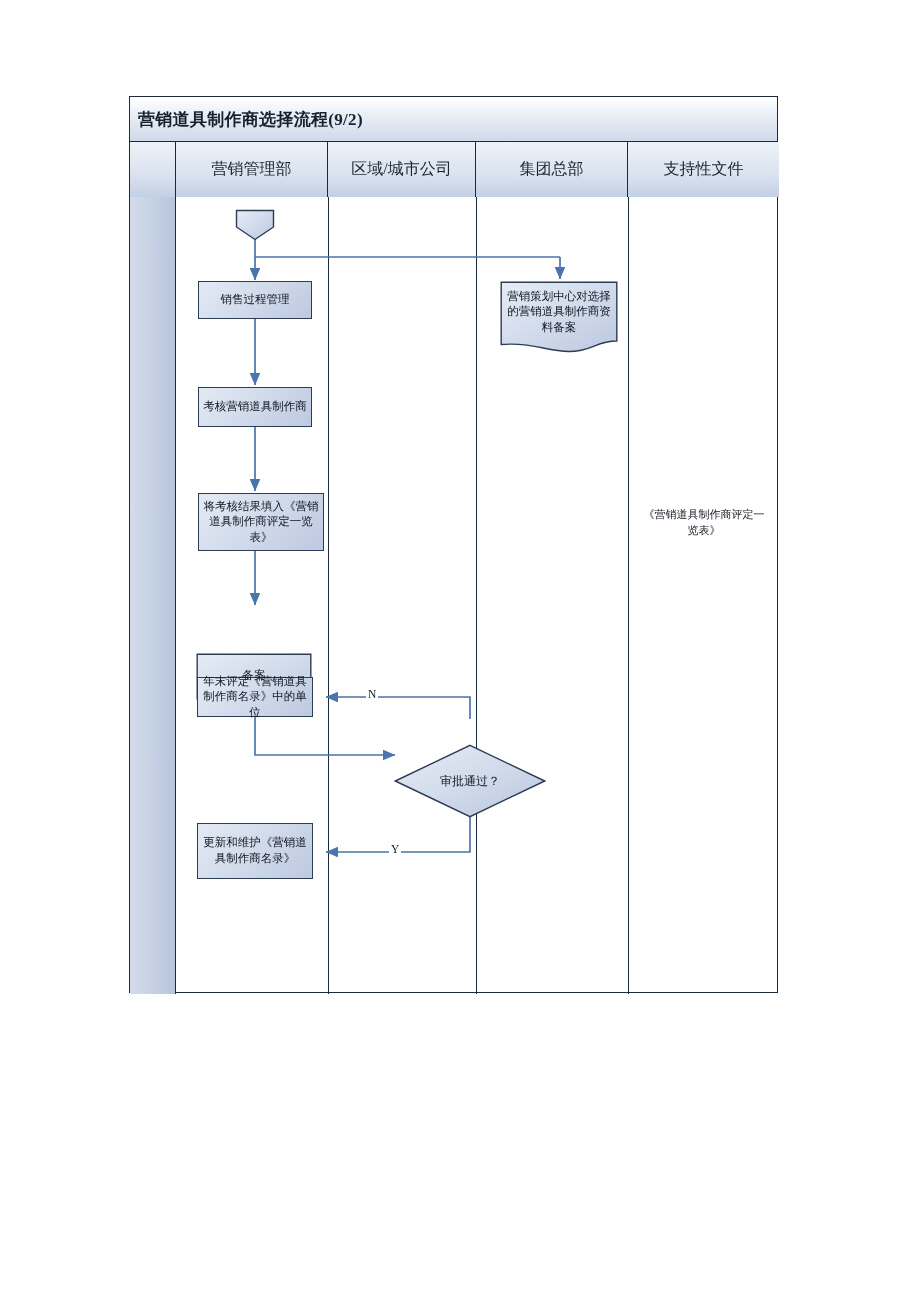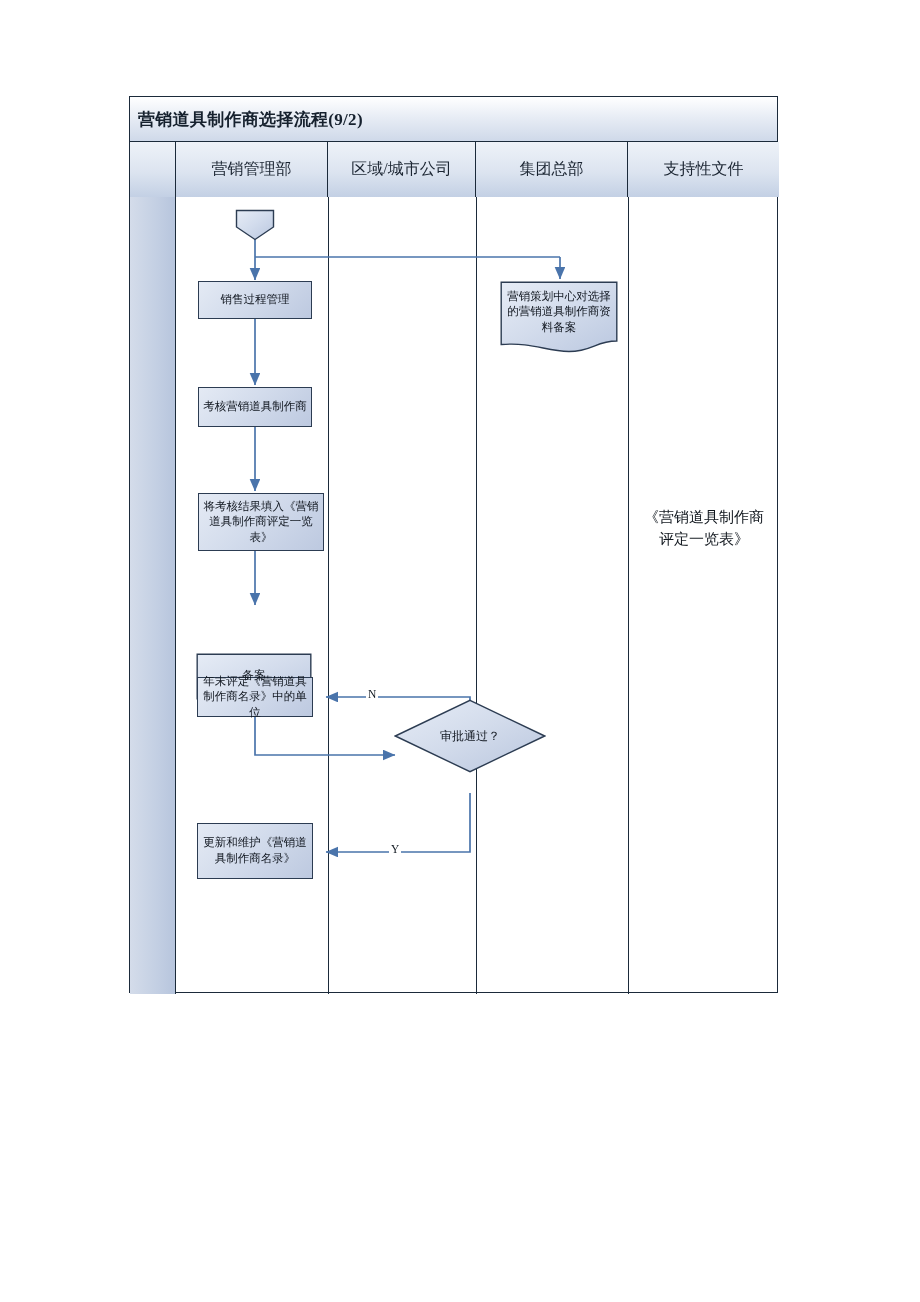--- a/index.html
+++ b/index.html
@@ -115,21 +115,21 @@
   
   .node.connector { border: none; background: none; }
   .node.connector > svg {
     position: absolute; left: 0; top: 0; width: 100%; height: 100%;
   }
 
   
   .lane-text {
     position: absolute;
     text-align: center;
-    font-size: 15px; line-height: 1.45;
+    font-size: 11px; line-height: 1.45;
     color: #12181f;
   }
 
   
   #wires {
     position: absolute; left: 0; top: 0;
     width: 649px; height: 897px;
     pointer-events: none;
   }
   .edge-label {
@@ -237,21 +237,21 @@
   </div>
 
   <div class="node process" style="left:67px; top:580px; width:116px; height:40px;">
     <span class="lbl">年末评定《营销道具制作商名录》中的单位</span>
   </div>
 
   <div class="node process" style="left:67px; top:726px; width:116px; height:56px;">
     <span class="lbl">更新和维护《营销道具制作商名录》</span>
   </div>
 
-  <div class="node decision" style="left:264px; top:602px; width:152px; height:74px;text-align:center;">
+  <div class="node decision" style="left:264px; top:647px; width:152px; height:74px;text-align:center;">
     <svg viewBox="0 0 152 74" preserveAspectRatio="none">
       <defs>
         <linearGradient id="gDia" x1="0" y1="0" x2="1" y2="1">
           <stop offset="0%" stop-color="#e6ecf6"></stop>
           <stop offset="50%" stop-color="#d2dbeb"></stop>
           <stop offset="100%" stop-color="#b9c6de"></stop>
         </linearGradient>
       </defs>
       <path d="M76,1.3 L150.7,37 L76,72.7 L1.3,37 Z" fill="url(#gDia)" stroke="#2c3c52" stroke-width="1.4"></path>
     </svg>

